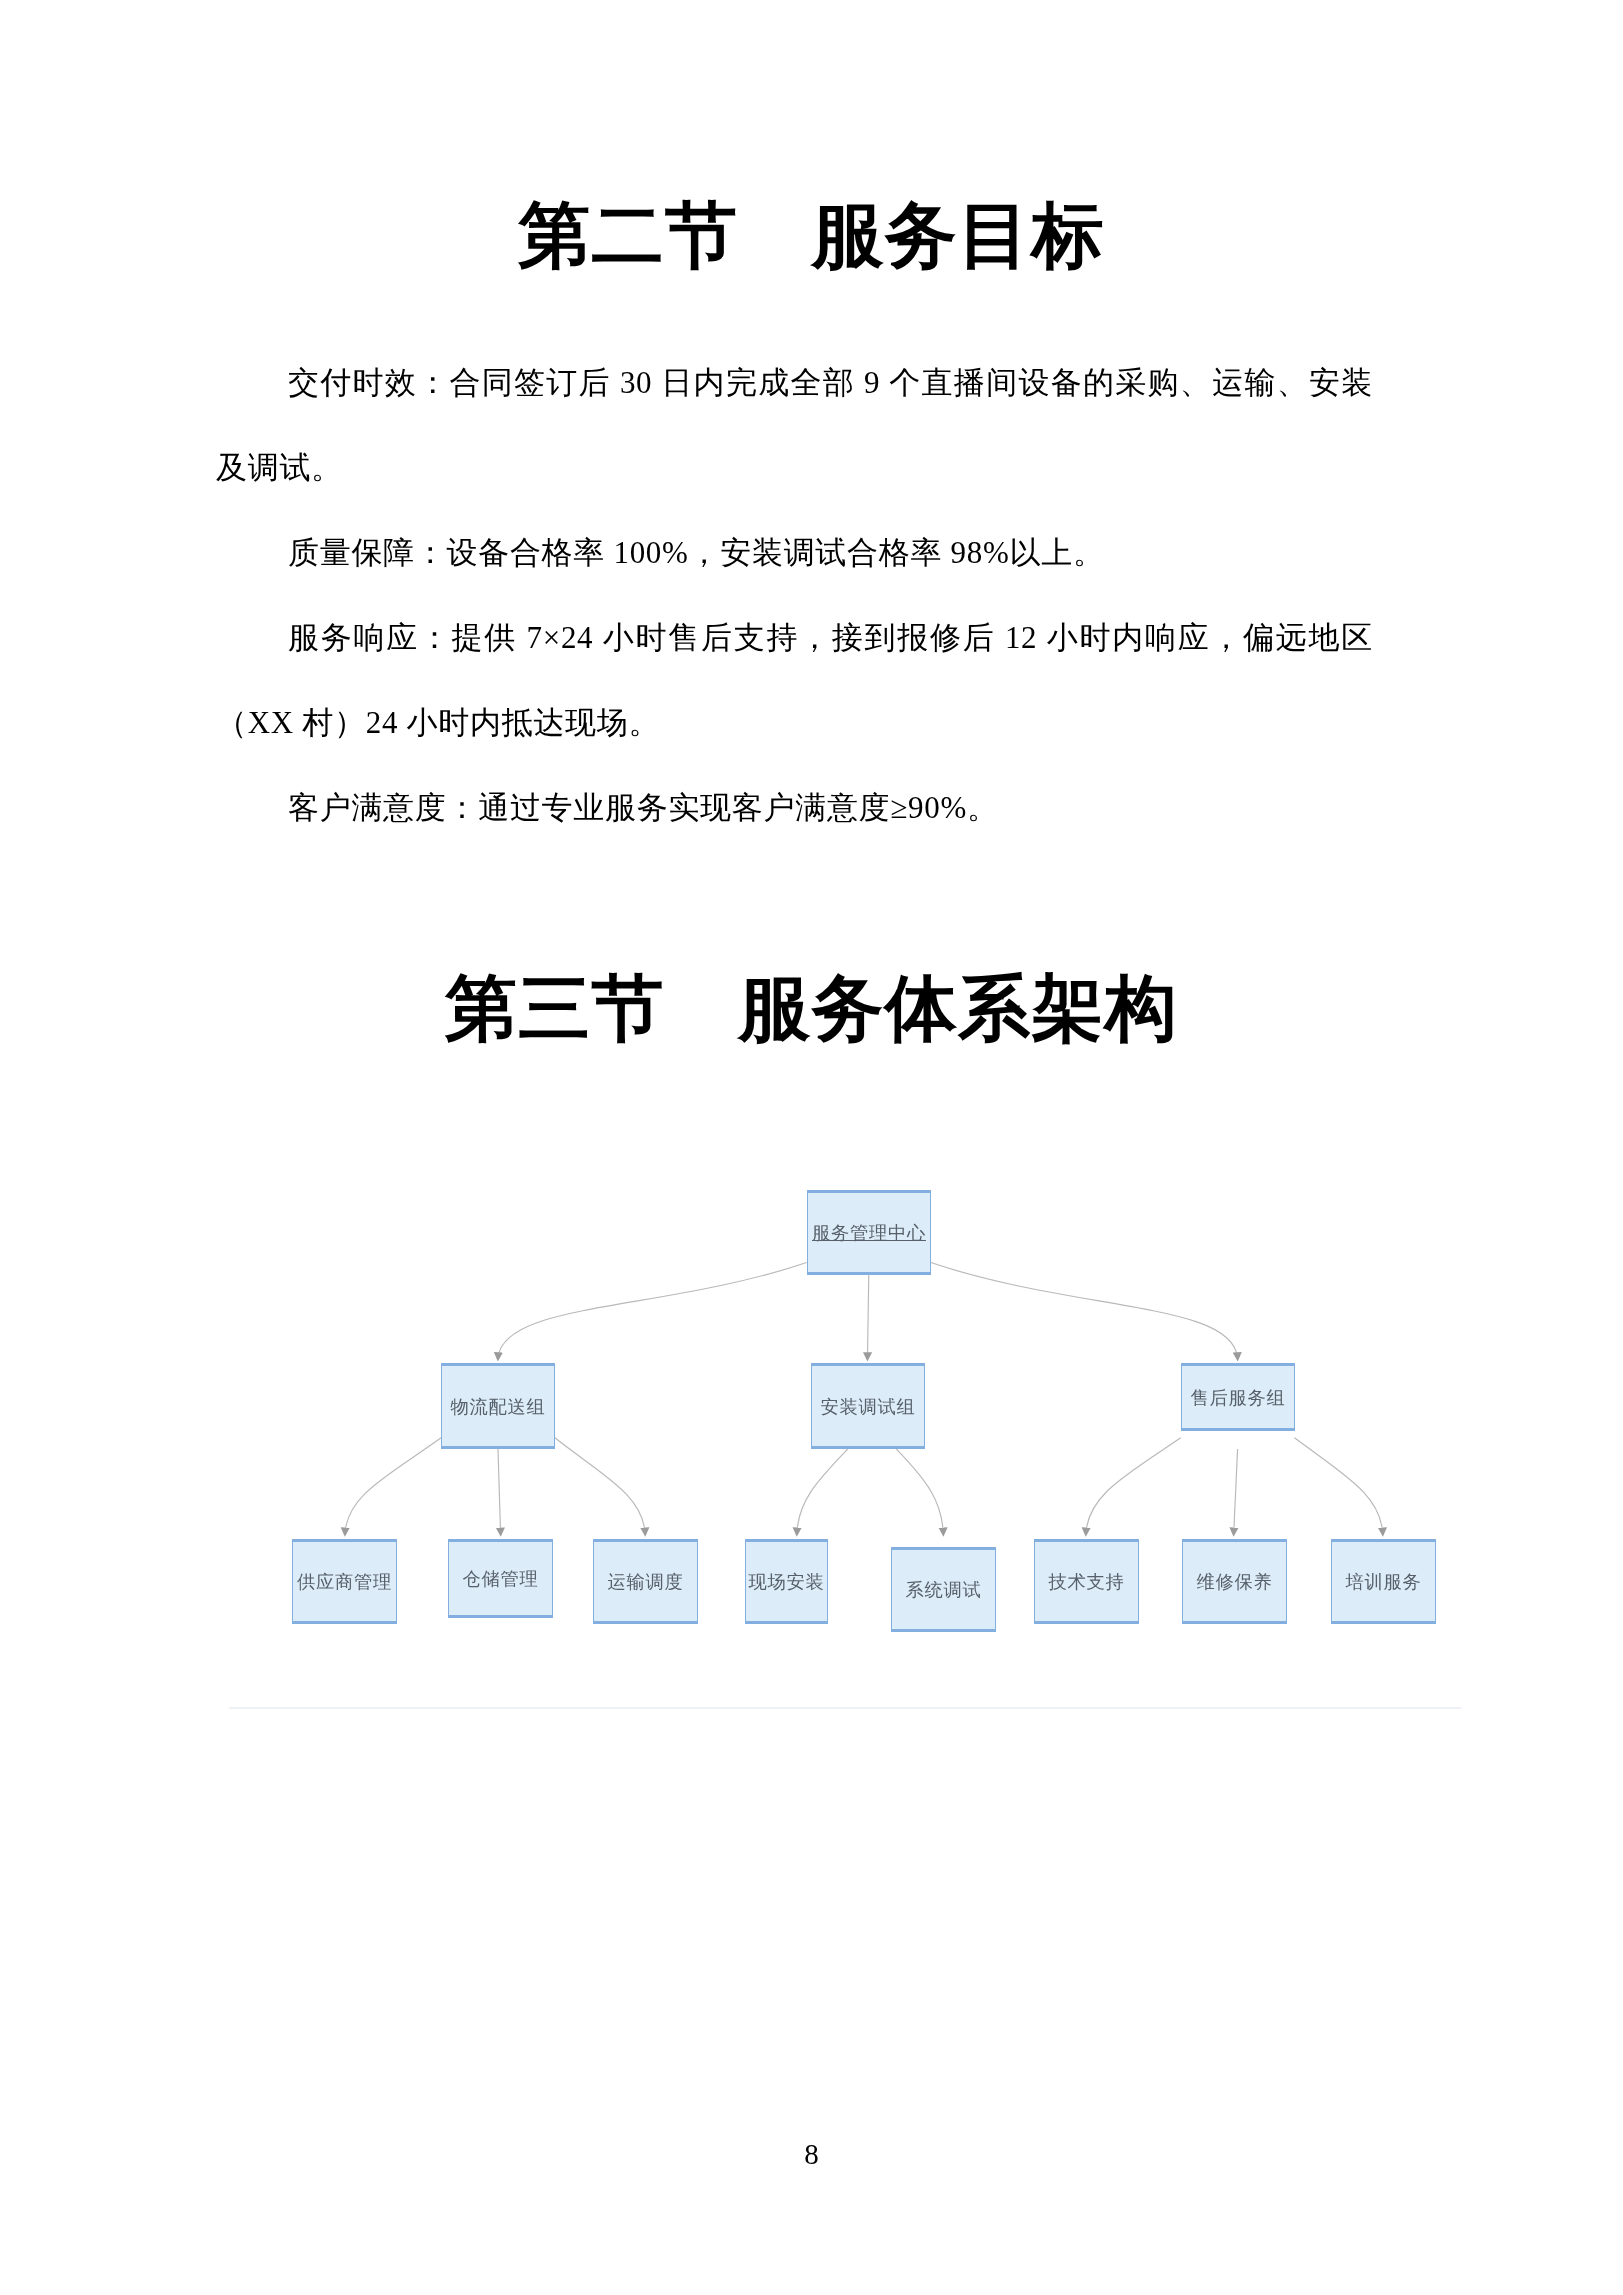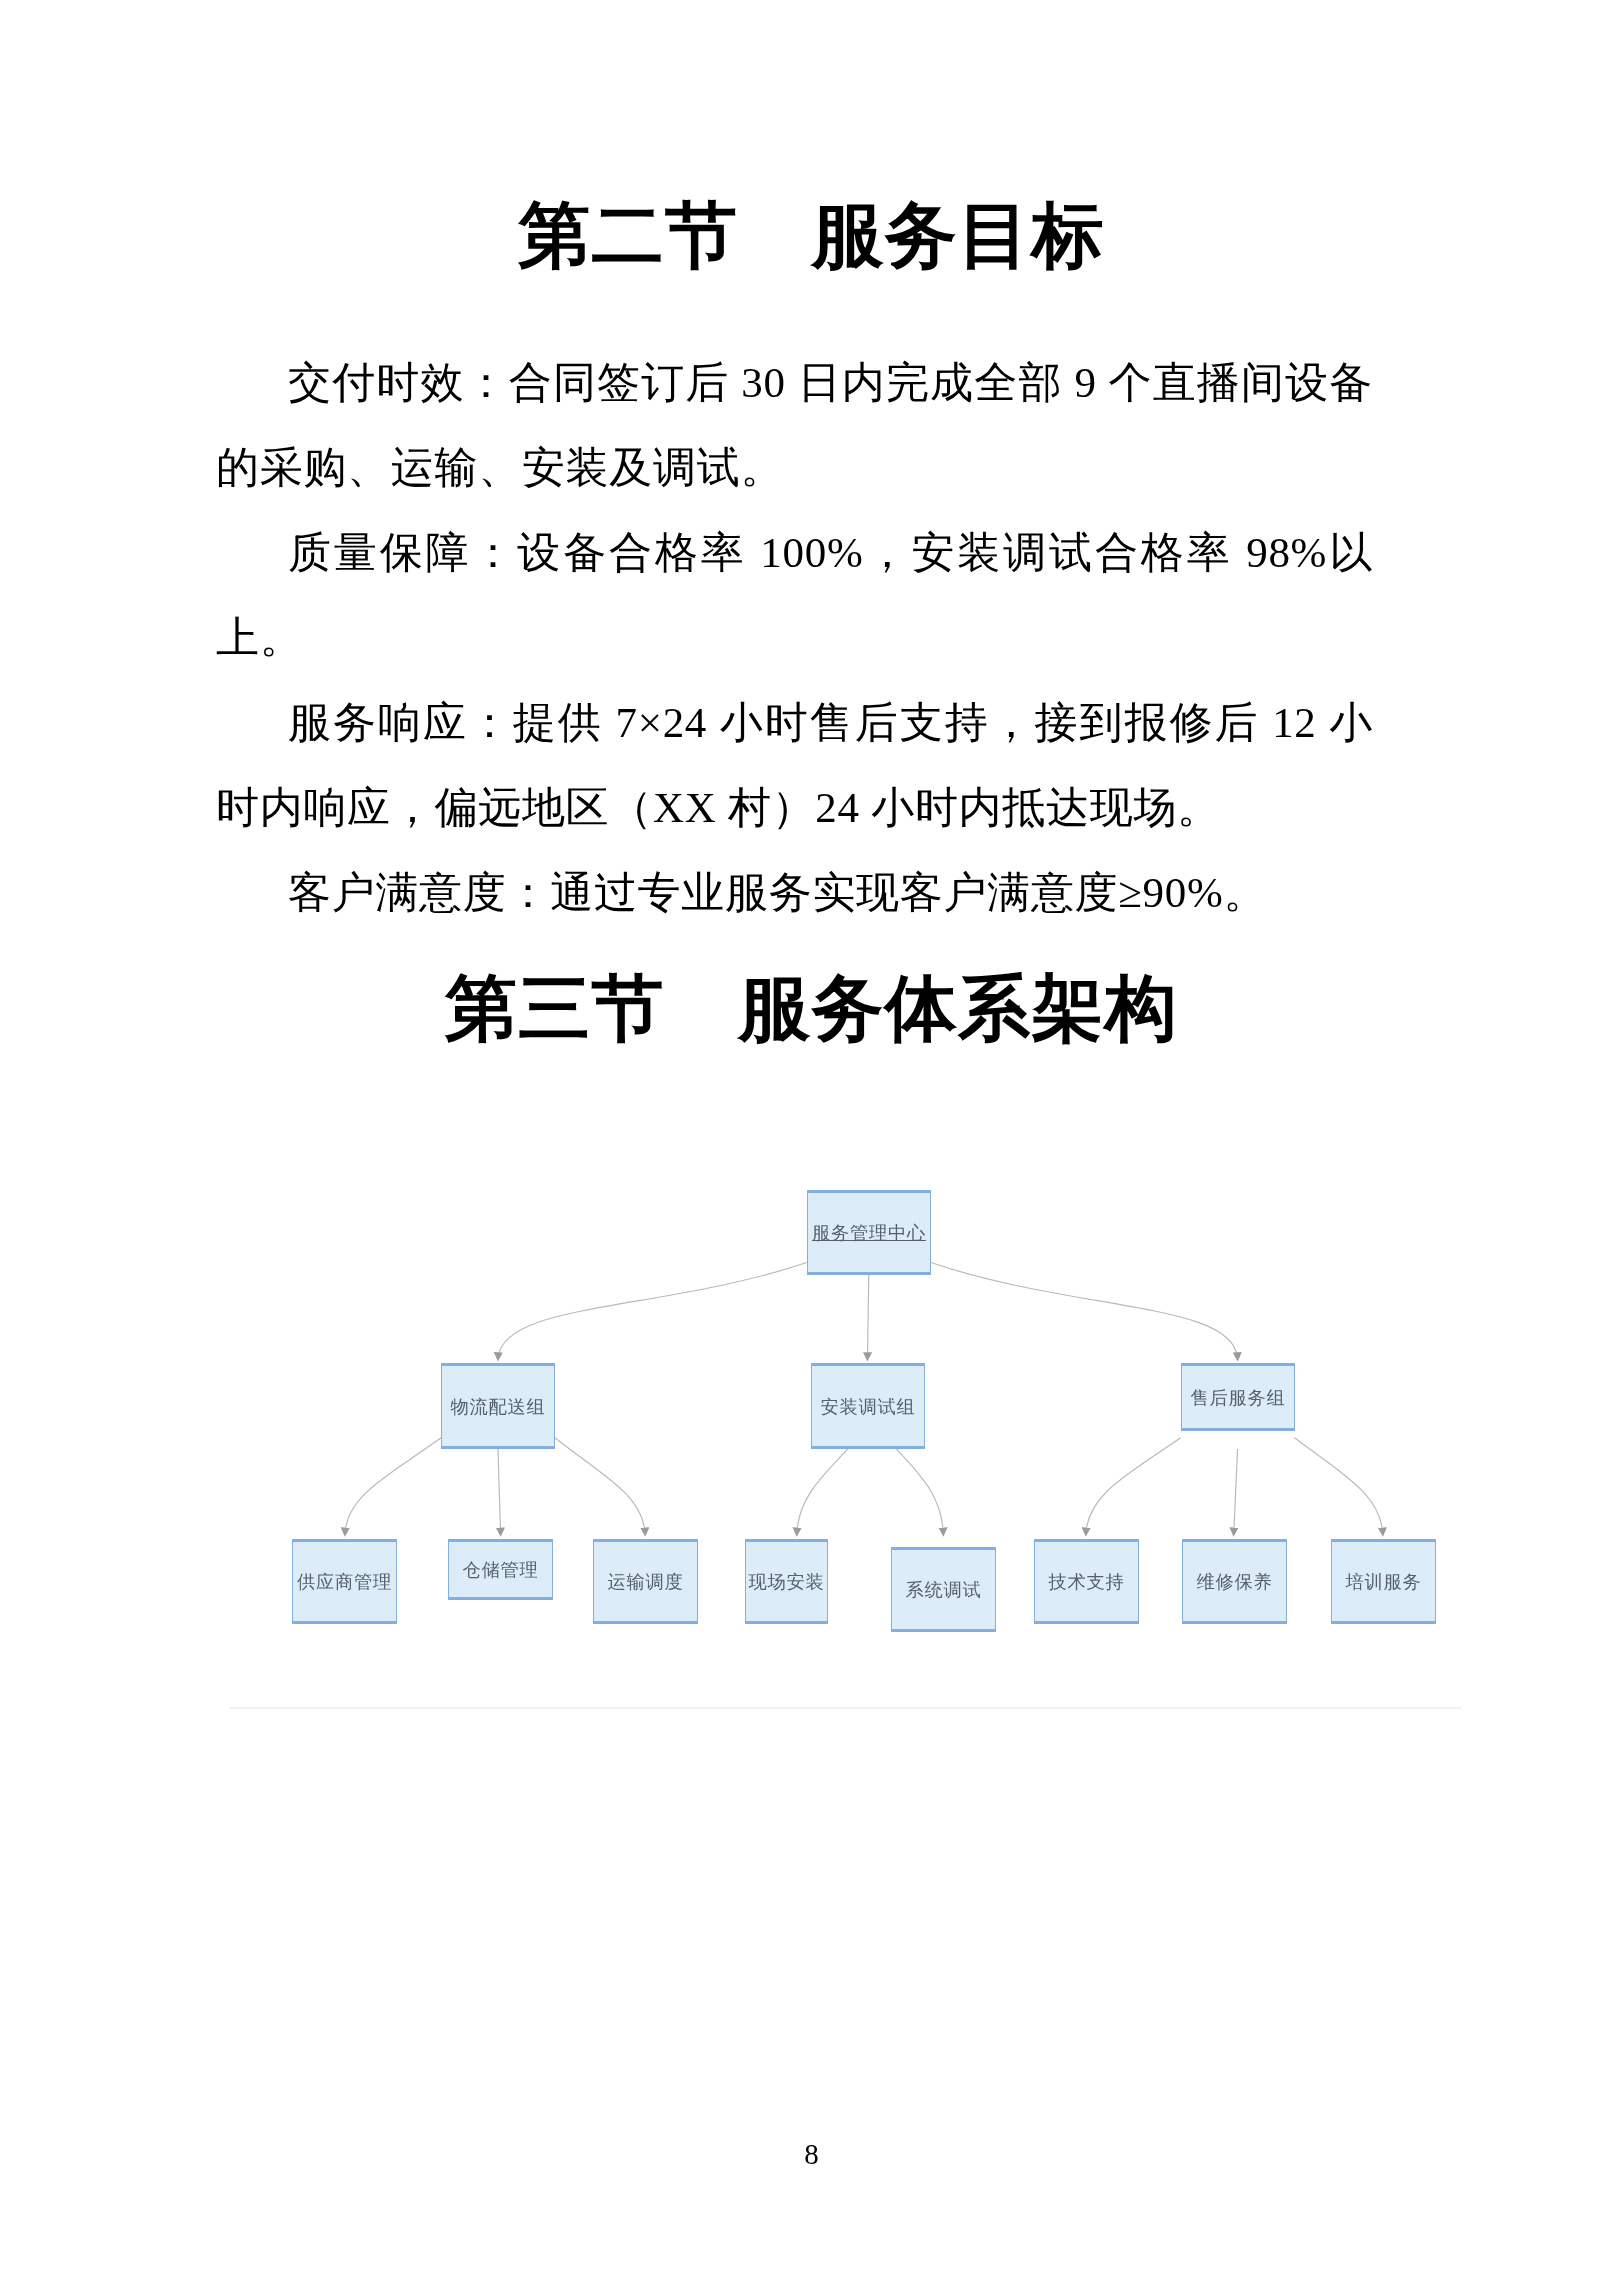--- a/index.html
+++ b/index.html
@@ -20,21 +20,21 @@
     letter-spacing:1.3px;
     font-family:"Liberation Serif","DejaVu Serif",serif;
   }
   #title-2{top:188px;}
   #title-3{top:961px;}
   .body-text{
     position:absolute;left:216px;top:340px;width:1157px;
   }
   .body-text p{
     margin:0;
-    font-size:43px;
+    font-size:31px;
     line-height:85px;
     text-indent:72px;
     text-align:justify;
     letter-spacing:0.7px;
   }
   .diagram{
     position:absolute;left:242px;top:1171px;width:1230px;height:497px;
   }
   .diagram svg{position:absolute;left:0;top:0;width:1230px;height:497px;}
   .diagram svg path.conn{fill:none;stroke:var(--line,#b9b9b9);stroke-width:1.8px;}
@@ -104,21 +104,21 @@
       <path class="conn" d="M 1609 408 C 1685 465, 1741 495, 1744 555" marker-end="url(#arrow)"></path>
     </svg>
 
     <div class="node" style="left:565px;top:19px;width:124px;height:85px;text-decoration:underline;">服务管理中心</div>
 
     <div class="node" style="left:199px;top:192px;width:114px;height:86px;">物流配送组</div>
     <div class="node" style="left:569px;top:192px;width:114px;height:86px;">安装调试组</div>
     <div class="node" style="left:939px;top:192px;width:114px;height:68px;">售后服务组</div>
 
     <div class="node" style="left:50px;top:368px;width:105px;height:85px;">供应商管理</div>
-    <div class="node" style="left:206px;top:368px;width:105px;height:61px;">仓储管理</div>
+    <div class="node" style="left:206px;top:368px;width:105px;height:79px;">仓储管理</div>
     <div class="node" style="left:351px;top:368px;width:105px;height:85px;">运输调度</div>
     <div class="node" style="left:503px;top:368px;width:83px;height:85px;">现场安装</div>
     <div class="node" style="left:649px;top:368px;width:105px;height:85px;margin-top:8px;">系统调试</div>
     <div class="node" style="left:792px;top:368px;width:105px;height:85px;">技术支持</div>
     <div class="node" style="left:940px;top:368px;width:105px;height:85px;">维修保养</div>
     <div class="node" style="left:1089px;top:368px;width:105px;height:85px;">培训服务</div>
   </div>
 
   <div class="divider"></div>
 

